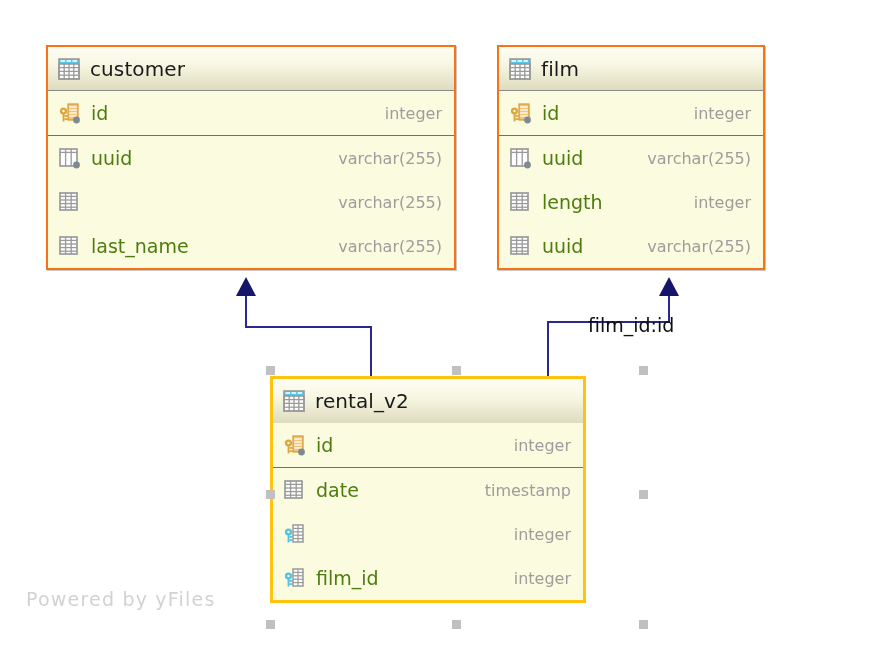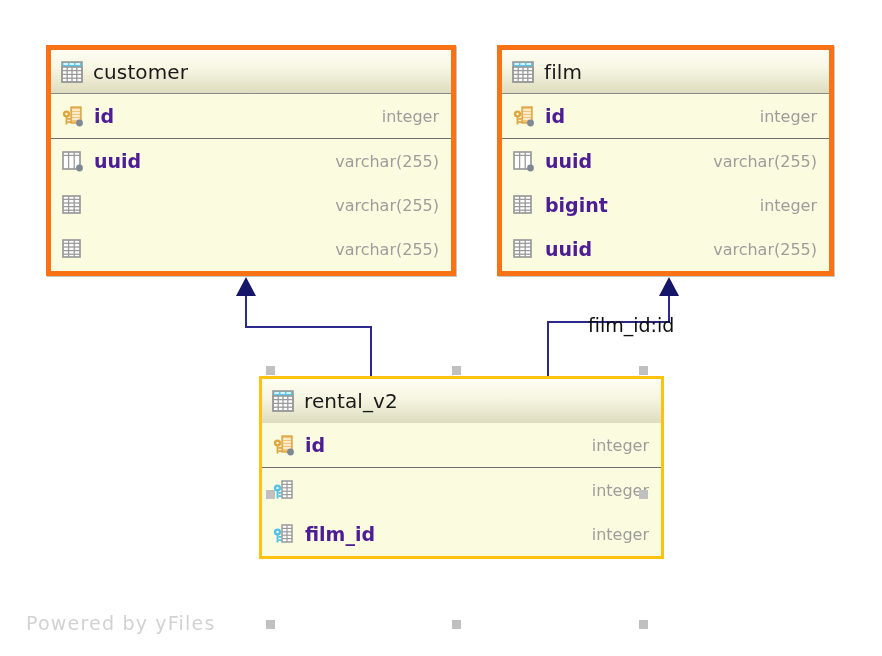--- a/index.html
+++ b/index.html
@@ -21,21 +21,21 @@
     width: 882px;
     height: 656px;
     background: #ffffff;
   }
 
   
   .entity {
     position: absolute;
     box-sizing: border-box;
     background: #fbfbdf;
-    border: 5px solid #f97316;
+    border: 2px solid #f97316;
     box-shadow: 1px 1px 0 rgba(0,0,0,0.22);
   }
   .entity.selected {
     border: 3px solid #ffc20e;
     box-shadow: none;
   }
 
   .entity-header {
     display: flex;
     align-items: center;
@@ -62,22 +62,22 @@
 
   .attr-row {
     display: flex;
     align-items: center;
     height: 44px;
     padding: 0 12px 0 10px;
     box-sizing: border-box;
   }
   .attr-name {
     font-size: 19px;
-    font-weight: bold;
-    color: #4c1d95;
+    font-weight: normal;
+    color: #4d7c0f;
     margin-left: 9px;
     white-space: nowrap;
   }
   .attr-type {
     margin-left: auto;
     font-size: 16px;
     color: #9d9d9d;
     white-space: nowrap;
     padding-left: 14px;
   }
@@ -105,21 +105,21 @@
     position: absolute;
     width: 9px;
     height: 9px;
     background: #c0c0c0;
   }
 
   
   #watermark {
     position: absolute;
     left: 26px;
-    top: 612px;
+    top: 588px;
     font-size: 19px;
     color: #d2d2d2;
     letter-spacing: 1.2px;
     white-space: nowrap;
   }
 </style>
 </head>
 <body>
 
 <div id="canvas">
@@ -219,26 +219,27 @@
           <rect x="2" y="3" width="17" height="17" fill="#ffffff" stroke="#9a9a9a" stroke-width="1.7"></rect>
           <g stroke="#9a9a9a" stroke-width="1.3">
             <line x1="7.6" y1="3" x2="7.6" y2="20"></line>
             <line x1="13.2" y1="3" x2="13.2" y2="20"></line>
             <line x1="2" y1="6.4" x2="19" y2="6.4"></line>
             <line x1="2" y1="10" x2="19" y2="10"></line>
             <line x1="2" y1="13.6" x2="19" y2="13.6"></line>
             <line x1="2" y1="17.2" x2="19" y2="17.2"></line>
           </g>
         </svg>
+        <span class="attr-name">last_name</span>
         <span class="attr-type">varchar(255)</span>
       </div>
     </div>
   </div>
 
-  <div class="entity" style="left:497px; top:45px; width:337px;">
+  <div class="entity" style="left:497px; top:45px; width:268px;">
 
     <div class="entity-header">
       <svg class="ic" width="22" height="24" viewBox="0 0 22 24">
         <rect x="1" y="2" width="20" height="5" fill="#55c8ee"></rect>
         <rect x="2.5" y="3" width="4.5" height="2" fill="#d9f4fd"></rect>
         <rect x="8.5" y="3" width="4.5" height="2" fill="#d9f4fd"></rect>
         <rect x="14.5" y="3" width="4.5" height="2" fill="#d9f4fd"></rect>
         <rect x="1" y="7" width="20" height="15" fill="#ffffff" stroke="#9a9a9a" stroke-width="1.6"></rect>
         <g stroke="#9a9a9a" stroke-width="1.3">
           <line x1="6.2" y1="7" x2="6.2" y2="22"></line>
@@ -296,42 +297,42 @@
           <rect x="2" y="3" width="17" height="17" fill="#ffffff" stroke="#9a9a9a" stroke-width="1.7"></rect>
           <g stroke="#9a9a9a" stroke-width="1.3">
             <line x1="7.6" y1="3" x2="7.6" y2="20"></line>
             <line x1="13.2" y1="3" x2="13.2" y2="20"></line>
             <line x1="2" y1="6.4" x2="19" y2="6.4"></line>
             <line x1="2" y1="10" x2="19" y2="10"></line>
             <line x1="2" y1="13.6" x2="19" y2="13.6"></line>
             <line x1="2" y1="17.2" x2="19" y2="17.2"></line>
           </g>
         </svg>
-        <span class="attr-name">bigint</span>
+        <span class="attr-name">length</span>
         <span class="attr-type">integer</span>
       </div>
       <div class="attr-row">
         <svg class="ic" width="24" height="24" viewBox="0 0 24 24">
           <rect x="2" y="3" width="17" height="17" fill="#ffffff" stroke="#9a9a9a" stroke-width="1.7"></rect>
           <g stroke="#9a9a9a" stroke-width="1.3">
             <line x1="7.6" y1="3" x2="7.6" y2="20"></line>
             <line x1="13.2" y1="3" x2="13.2" y2="20"></line>
             <line x1="2" y1="6.4" x2="19" y2="6.4"></line>
             <line x1="2" y1="10" x2="19" y2="10"></line>
             <line x1="2" y1="13.6" x2="19" y2="13.6"></line>
             <line x1="2" y1="17.2" x2="19" y2="17.2"></line>
           </g>
         </svg>
         <span class="attr-name">uuid</span>
         <span class="attr-type">varchar(255)</span>
       </div>
     </div>
   </div>
 
-  <div class="entity selected" style="left:259px; top:376px; width:405px;">
+  <div class="entity selected" style="left:270px; top:376px; width:316px;">
 
     <div class="entity-header">
       <svg class="ic" width="22" height="24" viewBox="0 0 22 24">
         <rect x="1" y="2" width="20" height="5" fill="#55c8ee"></rect>
         <rect x="2.5" y="3" width="4.5" height="2" fill="#d9f4fd"></rect>
         <rect x="8.5" y="3" width="4.5" height="2" fill="#d9f4fd"></rect>
         <rect x="14.5" y="3" width="4.5" height="2" fill="#d9f4fd"></rect>
         <rect x="1" y="7" width="20" height="15" fill="#ffffff" stroke="#9a9a9a" stroke-width="1.6"></rect>
         <g stroke="#9a9a9a" stroke-width="1.3">
           <line x1="6.2" y1="7" x2="6.2" y2="22"></line>
@@ -366,20 +367,35 @@
           <circle cx="18.5" cy="19" r="3.4" fill="#7e8a93"></circle>
         </svg>
         <span class="attr-name">id</span>
         <span class="attr-type">integer</span>
       </div>
     </div>
 
     <div class="attr-section">
       <div class="attr-row">
         <svg class="ic" width="24" height="24" viewBox="0 0 24 24">
+          <rect x="2" y="3" width="17" height="17" fill="#ffffff" stroke="#9a9a9a" stroke-width="1.7"></rect>
+          <g stroke="#9a9a9a" stroke-width="1.3">
+            <line x1="7.6" y1="3" x2="7.6" y2="20"></line>
+            <line x1="13.2" y1="3" x2="13.2" y2="20"></line>
+            <line x1="2" y1="6.4" x2="19" y2="6.4"></line>
+            <line x1="2" y1="10" x2="19" y2="10"></line>
+            <line x1="2" y1="13.6" x2="19" y2="13.6"></line>
+            <line x1="2" y1="17.2" x2="19" y2="17.2"></line>
+          </g>
+        </svg>
+        <span class="attr-name">date</span>
+        <span class="attr-type">timestamp</span>
+      </div>
+      <div class="attr-row">
+        <svg class="ic" width="24" height="24" viewBox="0 0 24 24">
           <g fill="#4fc3e8">
             <circle cx="5.5" cy="10" r="3.6"></circle>
             <rect x="4.6" y="11.5" width="1.9" height="9"></rect>
             <rect x="6.5" y="14" width="3" height="1.8"></rect>
             <rect x="6.5" y="17.2" width="3" height="1.8"></rect>
           </g>
           <circle cx="5.5" cy="10" r="1.2" fill="#fbfbdf"></circle>
           <rect x="10" y="3" width="10" height="17" fill="#ffffff" stroke="#9a9a9a" stroke-width="1.5"></rect>
           <g stroke="#9a9a9a" stroke-width="1.2">
             <line x1="15" y1="3" x2="15" y2="20"></line>

